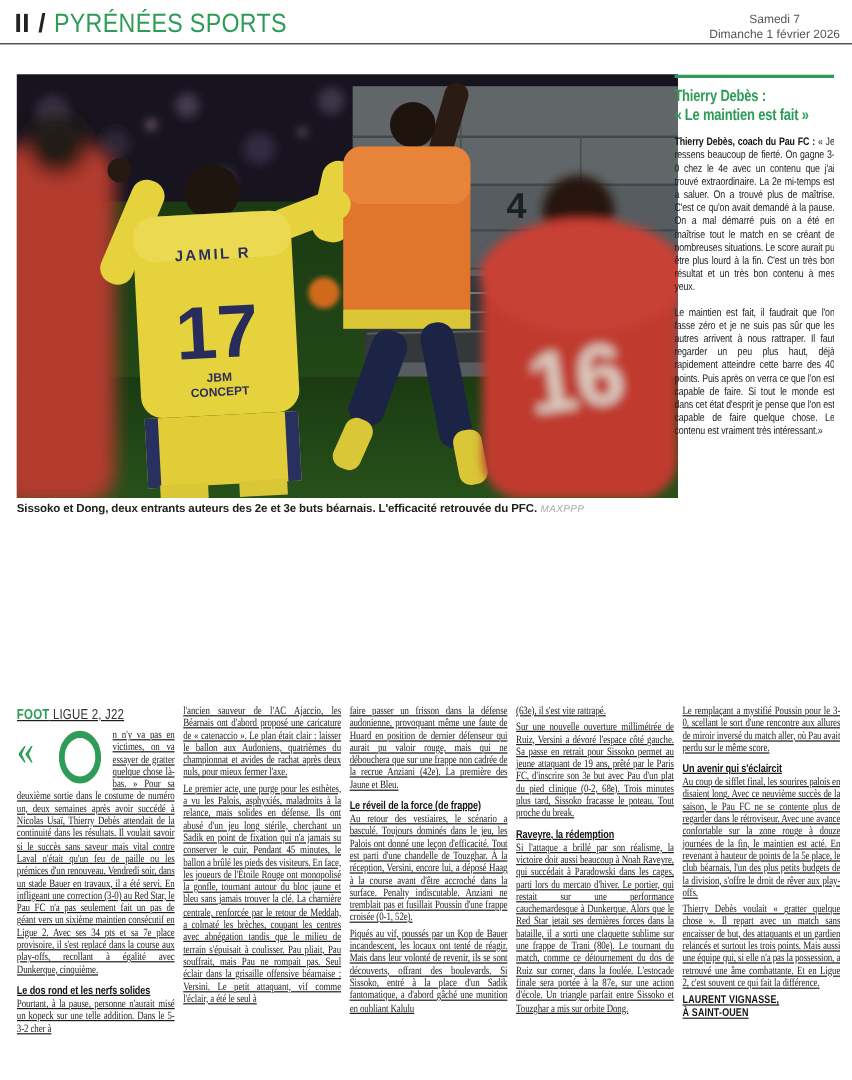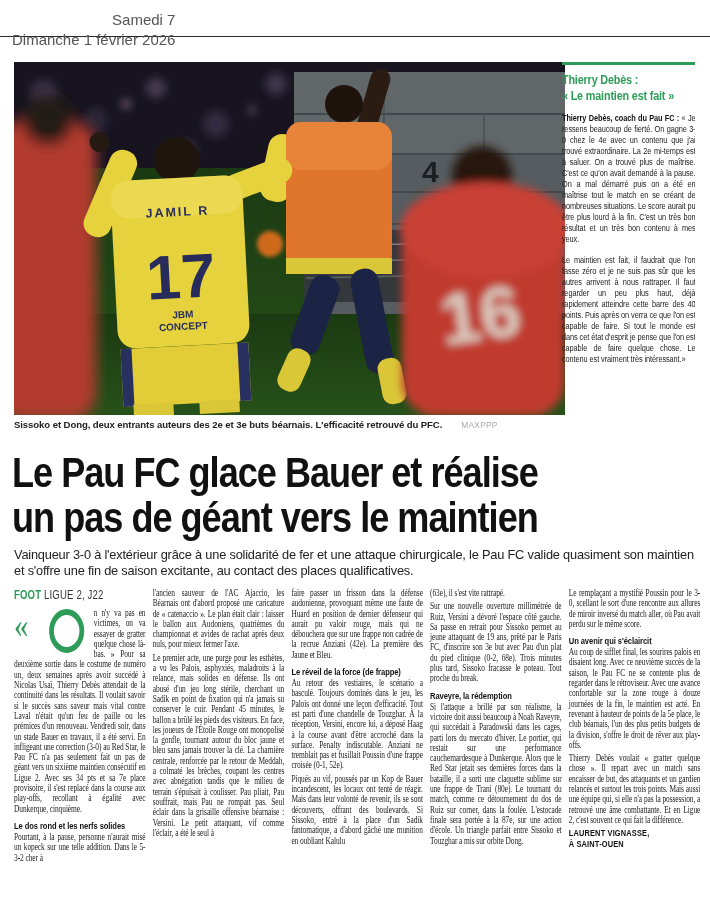--- a/index.html
+++ b/index.html
@@ -9,68 +9,72 @@
 
   
   .masthead{position:absolute;top:0;left:0;width:710px;height:37px;
             border-bottom:1.5px solid #2b2b2b;box-sizing:border-box;
             display:flex;justify-content:space-between;align-items:flex-start;
             padding:7px 10px 0 12px;}
   .mast-left{display:flex;align-items:baseline;white-space:nowrap;}
   .section-num{font-size:22px;font-weight:700;color:#222;letter-spacing:.5px;margin-right:7px;}
   .section-title{font-size:22px;color:#2e9c58;letter-spacing:.3px;
                  display:inline-block;transform:scaleX(.88);transform-origin:0 60%;}
-  .dateline{text-align:right;font-size:15px;color:#555;line-height:1.3;padding-top:3px;}
+  .dateline{text-align:center;font-size:10px;color:#555;line-height:1.3;padding-top:3px;}
 
   
   .photo{position:absolute;top:62px;left:14px;width:551px;height:353px;background:#10150f;overflow:hidden;}
   .photo svg{display:block;}
 
   
   .caption{position:absolute;top:419px;left:14px;width:551px;font-size:9.6px;
            font-weight:700;color:#222;letter-spacing:-.1px;}
-  .credit{color:#a9a9a9;font-weight:400;font-size:8.3px;margin-left:19px;letter-spacing:.3px;}
+  .credit{color:#a9a9a9;font-weight:400;font-size:8.3px;margin-left:3px;letter-spacing:.3px;font-style:italic;}
 
   
   .sidebar{position:absolute;top:62px;left:562px;width:133px;height:358px;overflow:hidden;}
   .side-rule{height:3px;background:#2e9c58;margin-bottom:7px;}
   .side-scale{width:167px;transform:scaleX(.8);transform-origin:0 0;}
   .side-title{margin:0 0 9px;font-size:13.5px;line-height:16px;font-weight:700;color:#2e9c58;letter-spacing:-.2px;}
   .side-para{margin:0 0 10px;font-size:9.2px;line-height:11px;text-align:justify;color:#222;letter-spacing:-.1px;}
   .side-para b{color:#111;}
 
   
   .headline{position:absolute;top:450px;left:12px;width:698px;margin:0;color:#111;}
   .hl-line{font-size:43px;line-height:45px;font-weight:700;letter-spacing:-1.2px;
            white-space:nowrap;transform:scaleX(.84);transform-origin:0 0;}
   .lede{position:absolute;top:547px;left:14px;width:688px;margin:0;
         font-size:12.8px;line-height:16px;color:#222;letter-spacing:-.2px;}
 
   
-  .columns-clip{position:absolute;top:588px;left:14px;width:686px;height:312px;overflow:hidden;}
+  .columns-clip{position:absolute;top:588px;left:14px;width:686px;height:312px;overflow:hidden;text-decoration:underline;}
   .columns-track{width:860px;transform:scaleX(.798);transform-origin:0 0;display:flex;gap:9px;}
   .col{width:164.8px;flex:0 0 auto;}
   .para{margin:0 0 3px;font-family:"Liberation Serif",serif;font-size:9.3px;line-height:10.3px;
         text-align:justify;color:#1c1c1c;letter-spacing:-.1px;hyphens:auto;}
   .kicker{font-size:12px;margin:0 0 6px;white-space:nowrap;letter-spacing:.2px;}
   .kicker-sport{color:#2e9c58;font-weight:700;}
   .kicker-detail{color:#333;}
   .subhead{margin:6px 0 1px;font-size:9.5px;line-height:11px;font-weight:700;color:#111;letter-spacing:-.1px;}
   .dropcap-wrap{float:left;width:96px;height:42px;position:relative;margin:1px 4px 0 0;}
   .dc-quote{position:absolute;left:0;top:-2px;font-family:"Liberation Serif",serif;
             font-size:36px;line-height:1;color:#2e9c58;}
   .dc-o{position:absolute;left:44px;top:0;width:32px;height:32px;border:6.5px solid #2e9c58;border-radius:50%;}
   .signature{margin:3px 0 0;font-size:9.3px;line-height:11px;font-weight:700;color:#111;letter-spacing:.2px;}
 </style>
 </head>
 <body>
 
 <div class="page">
 
   <header class="masthead">
+    <div class="mast-left">
+      <span class="section-num">II /</span>
+      <span class="section-title">PYRÉNÉES SPORTS</span>
+    </div>
     <div class="dateline">
       <div>Samedi 7</div>
       <div>Dimanche 1 février 2026</div>
     </div>
   </header>
 
   <figure class="photo" style="margin:0">
     <svg width="551" height="353" viewBox="0 0 551 353">
       <defs>
         <filter id="b2">
@@ -167,41 +171,36 @@
       <g filter="url(#b4)">
         <circle cx="468" cy="114" r="30" fill="#27170f"></circle>
         <rect x="388" y="134" width="163" height="220" rx="34" fill="#c03a2e"></rect>
         <ellipse cx="472" cy="168" rx="86" ry="48" fill="#c94034"></ellipse>
         <text x="466" y="278" text-anchor="middle" font-size="72" font-weight="700" fill="#ded8cc" opacity=".92" transform="rotate(-8 466 252)" font-family="Liberation Sans, sans-serif">16</text>
       </g>
     </svg>
   </figure>
 
   <div class="caption">
-    <span>Sissoko et Dong, deux entrants auteurs des 2e et 3e buts béarnais. L'efficacité retrouvé du PFC.</span><span class="credit">MAXPPP</span>
+    <span>Sissoko et Dong, deux entrants auteurs des 2e et 3e buts béarnais. L'efficacité retrouvée du PFC.</span><span class="credit">MAXPPP</span>
   </div>
 
   <aside class="sidebar">
     <div class="side-rule"></div>
     <div class="side-scale">
       <h2 class="side-title">
         <span>Thierry Debès :</span><br>
         <span>« Le maintien est fait »</span>
       </h2>
       <p class="side-para"><b>Thierry Debès, coach du Pau FC :</b>
          <span>« Je ressens beaucoup de fierté. On gagne 3-0 chez le 4e avec un contenu que j'ai trouvé extraordinaire. La 2e mi-temps est à saluer. On a trouvé plus de maîtrise. C'est ce qu'on avait demandé à la pause. On a mal démarré puis on a été en maîtrise tout le match en se créant de nombreuses situations. Le score aurait pu être plus lourd à la fin. C'est un très bon résultat et un très bon contenu à mes yeux.</span></p>
       <p class="side-para">Le maintien est fait, il faudrait que l'on fasse zéro et je ne suis pas sûr que les autres arrivent à nous rattraper. Il faut regarder un peu plus haut, déjà rapidement atteindre cette barre des 40 points. Puis après on verra ce que l'on est capable de faire. Si tout le monde est dans cet état d'esprit je pense que l'on est capable de faire quelque chose. Le contenu est vraiment très intéressant.»</p>
     </div>
   </aside>
 
-  <h1 class="headline">
-    <div class="hl-line">Le Pau FC glace Bauer et réalise</div>
-    <div class="hl-line">un pas de géant vers le maintien</div>
-  </h1>
-  <p class="lede">Vainqueur 3-0 à l'extérieur grâce à une solidarité de fer et une attaque chirurgicale, le Pau FC valide quasiment son maintien et s'offre une fin de saison excitante, au contact des places qualificatives.</p>
 
   <div class="columns-clip">
     <div class="columns-track">
         <div class="col">
           <div class="kicker"><span class="kicker-sport">FOOT</span><span class="kicker-detail"> LIGUE 2, J22</span></div>
           <p class="para"><span class="dropcap-wrap">
               <span class="dc-quote">«</span>
               <span class="dc-o" aria-label="O"></span>
             </span>n n'y va pas en victimes, on va essayer de gratter quelque chose là-bas. » Pour sa deuxième sortie dans le costume de numéro un, deux semaines après avoir succédé à Nicolas Usaï, Thierry Debès attendait de la continuité dans les résultats. Il voulait savoir si le succès sans saveur mais vital contre Laval n'était qu'un feu de paille ou les prémices d'un renouveau. Vendredi soir, dans un stade Bauer en travaux, il a été servi. En infligeant une correction (3-0) au Red Star, le Pau FC n'a pas seulement fait un pas de géant vers un sixième maintien consécutif en Ligue 2. Avec ses 34 pts et sa 7e place provisoire, il s'est replacé dans la course aux play-offs, recollant à égalité avec Dunkerque, cinquième.</p>
           <h3 class="subhead">Le dos rond et les nerfs solides</h3>

